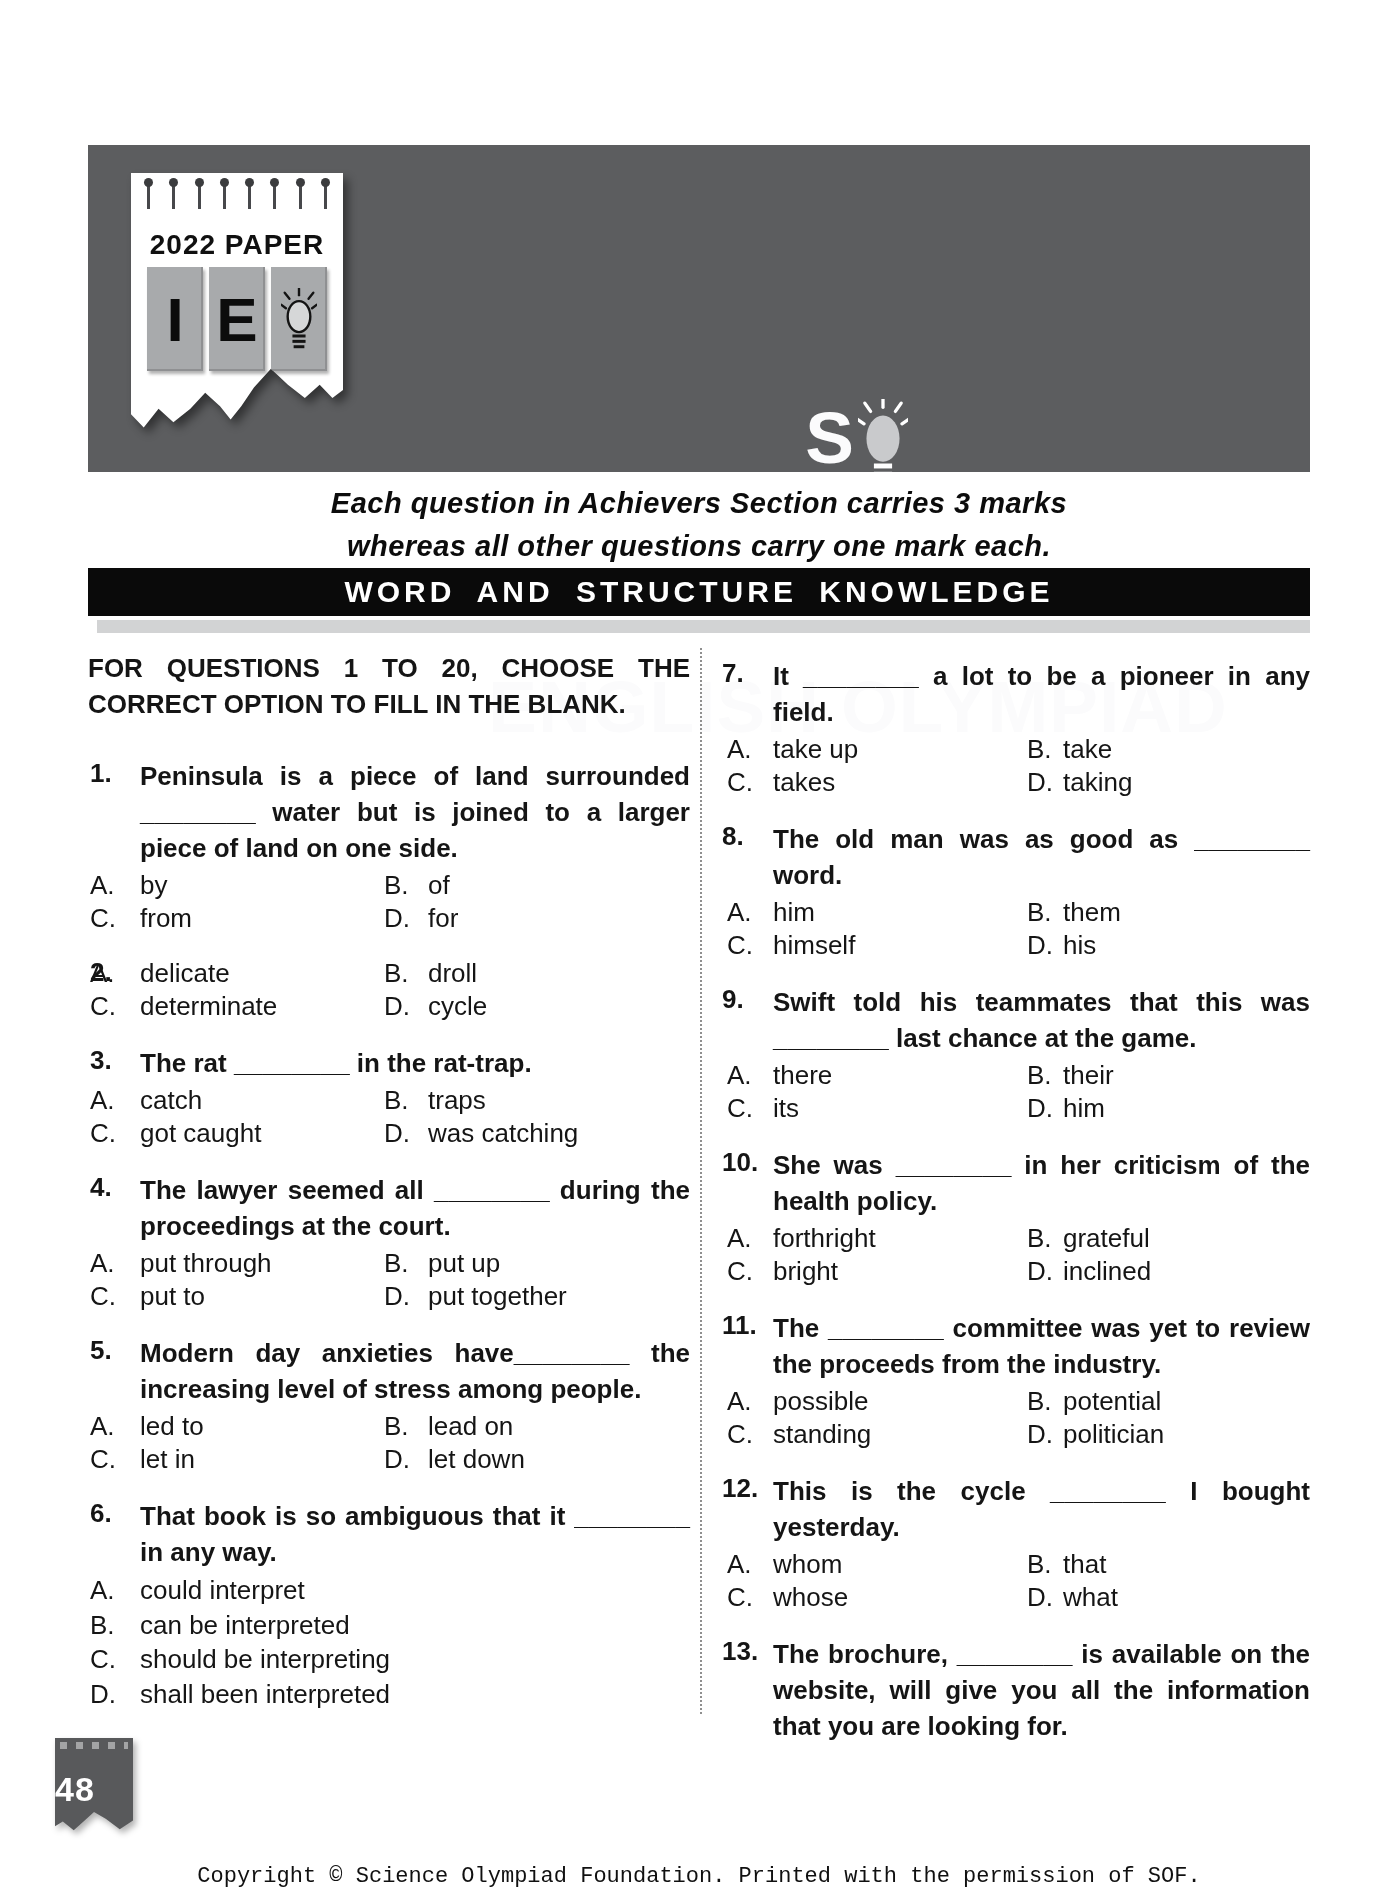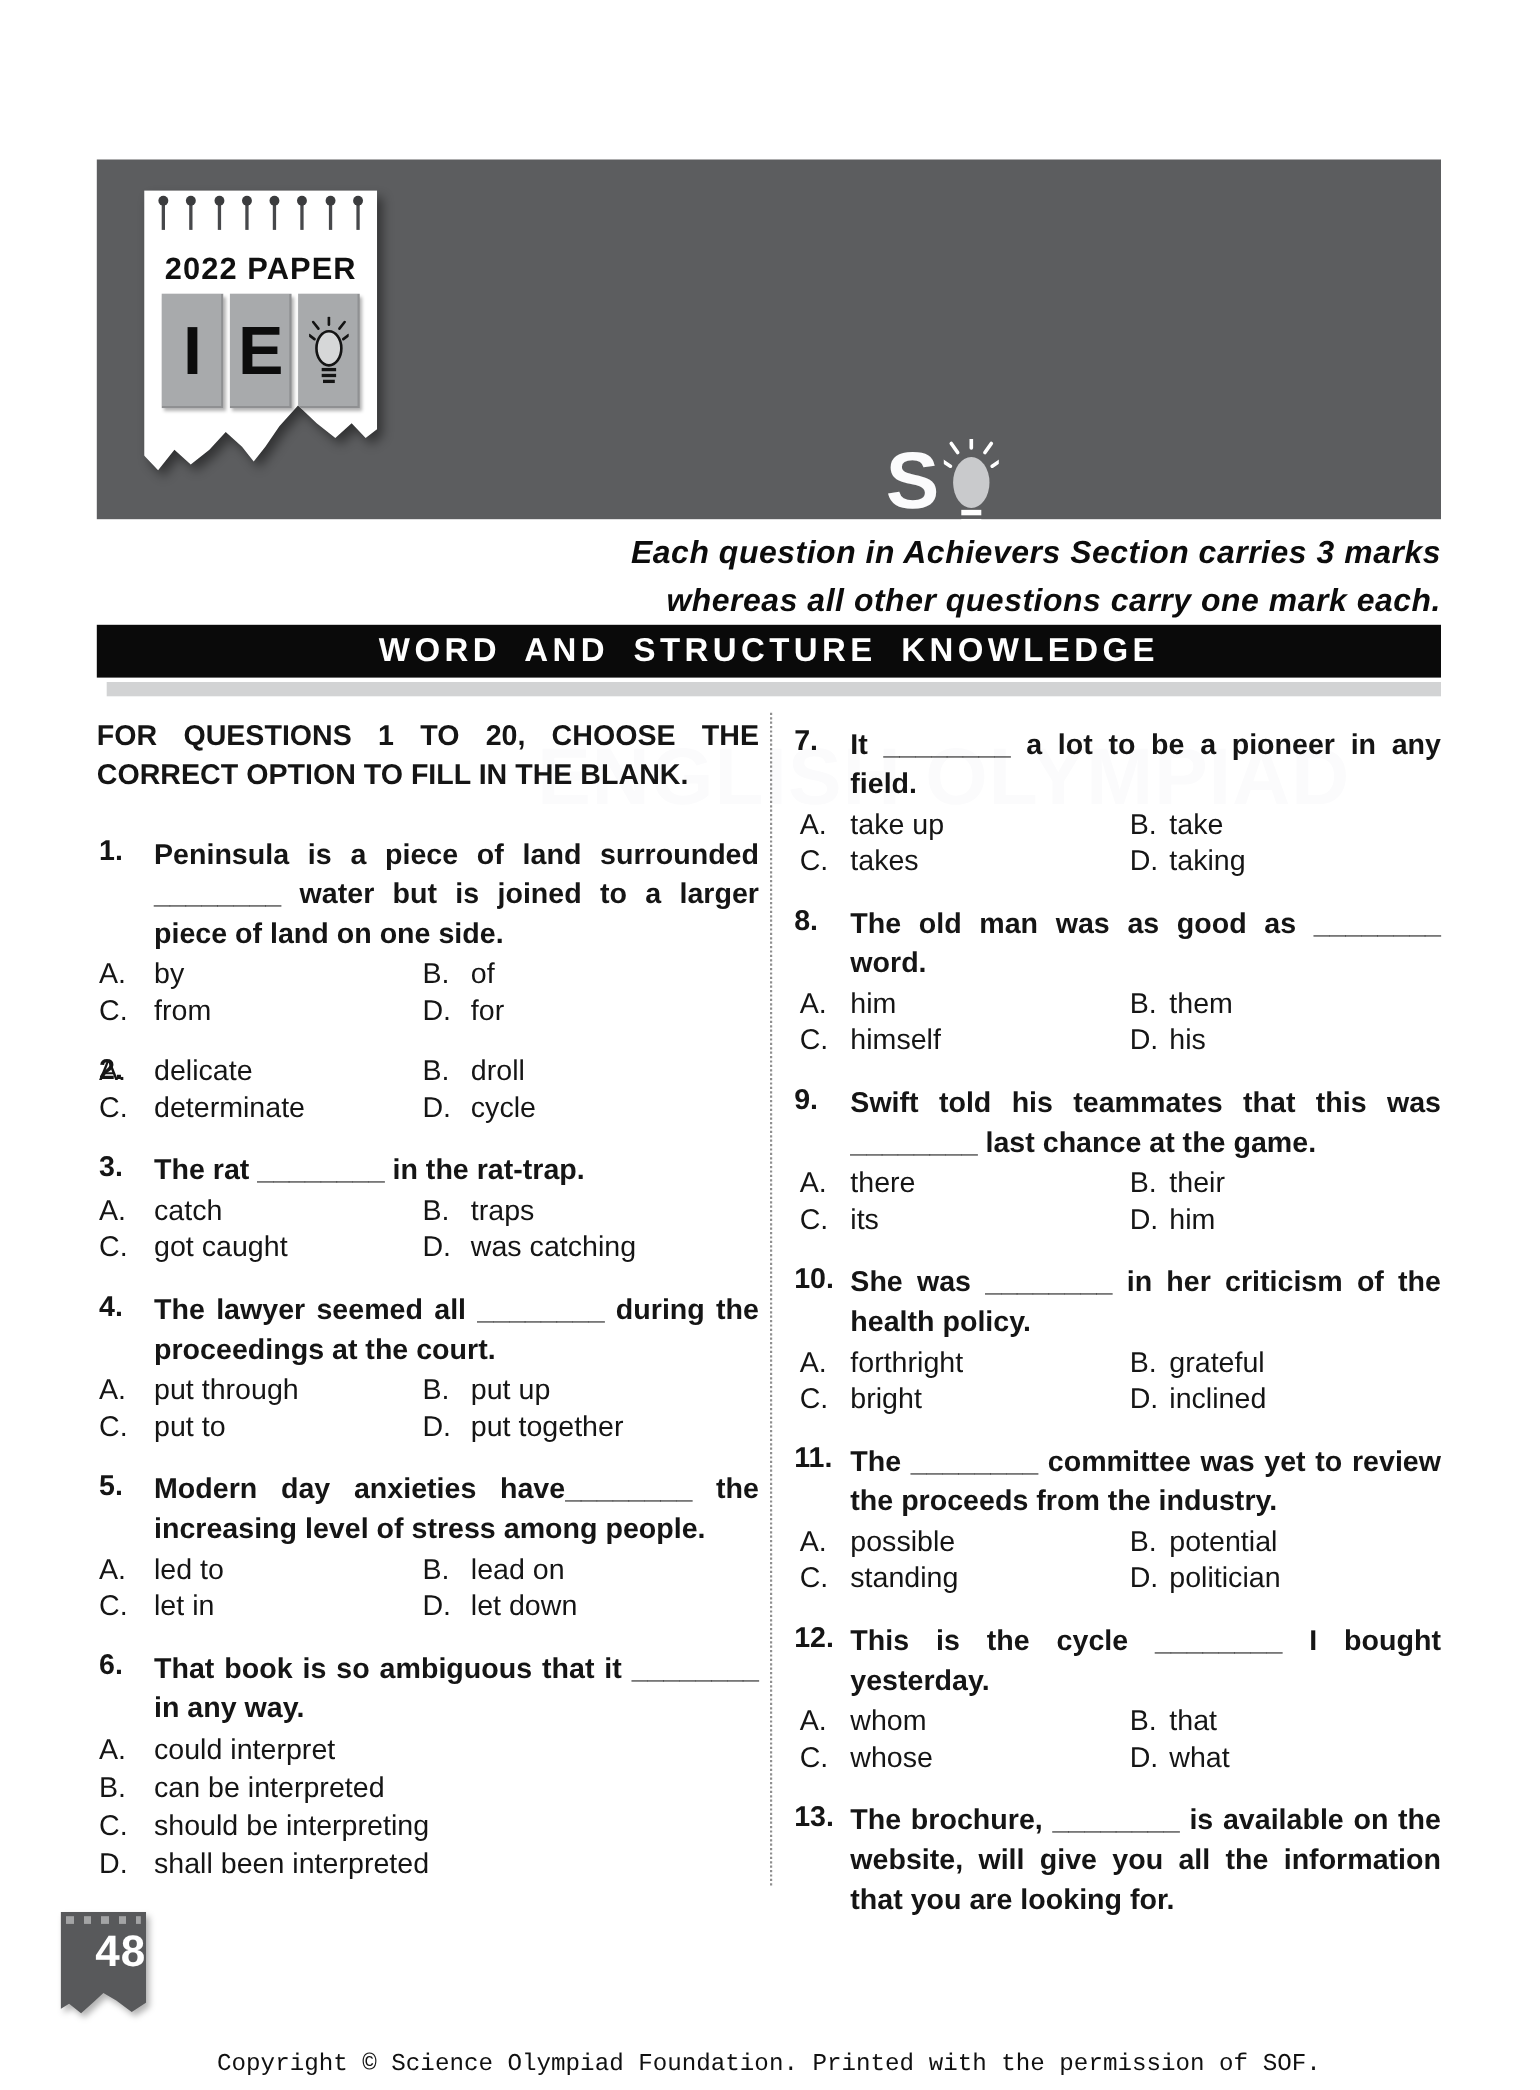--- a/index.html
+++ b/index.html
@@ -23,21 +23,21 @@
   .tile{width:56px;height:104px;background:#a8aaac;display:flex;align-items:center;justify-content:center;
         font-size:62px;font-weight:bold;color:#0c0c0c;
         box-shadow:inset -2px -2px 0 rgba(0,0,0,.15),2px 3px 3px rgba(0,0,0,.3);}
 
   .title{position:absolute;left:332px;top:75px;width:876px;text-align:center;color:#fbfbfc;
          font-weight:bold;font-size:73px;letter-spacing:1px;white-space:pre;}
   .title-line{height:103px;display:flex;align-items:center;justify-content:center;}
   .title-bulb{display:inline-block;margin:0 3px;transform:translateY(4px);}
 
   
-  .note{position:absolute;left:88px;top:482px;width:1222px;text-align:right;
+  .note{position:absolute;left:88px;top:482px;width:1222px;text-align:center;
         font-style:italic;font-weight:bold;font-size:29px;line-height:43px;color:#0c0c0c;letter-spacing:.5px;}
   .section-bar{position:absolute;left:88px;top:568px;width:1222px;height:48px;background:#0a0a0a;
                color:#ffffff;display:flex;align-items:center;justify-content:center;
                font-size:30px;font-weight:bold;letter-spacing:4px;word-spacing:10px;text-align:right;}
   .section-strip{position:absolute;left:97px;top:620px;width:1213px;height:13px;background:#d2d3d4;}
 
   
   .col{position:absolute;top:650px;font-size:26px;color:#151515;}
   .col-left{left:88px;width:602px;}
   .col-right{left:715px;width:595px;padding-top:8px;}
@@ -58,22 +58,22 @@
   .col-right .olet{padding-left:12px;}
 
   
   .footer-text{position:absolute;left:88px;top:1864px;width:1222px;text-align:center;font-size:22px;color:#101010;font-family:Liberation Mono, monospace;}
   .ribbon-wrap{position:absolute;left:55px;top:1738px;width:78px;height:96px;
                filter:drop-shadow(3px 4px 3px rgba(0,0,0,.3));}
   .ribbon{position:relative;width:100%;height:100%;background:#58595b;
     clip-path:polygon(0 0,100% 0,100% 86%,83% 95%,65% 84%,50% 77%,38% 86%,24% 96%,10% 87%,0 92%);}
   .ribbon-marks{position:absolute;top:4px;left:5px;right:5px;height:7px;
     background:repeating-linear-gradient(90deg,rgba(255,255,255,.45) 0 7px,transparent 7px 16px);}
-  .ribbon-num{position:relative;color:#ffffff;font-size:40px;font-weight:bold;text-align:right;
-              padding-top:14px;letter-spacing:1px;}
+  .ribbon-num{position:relative;color:#ffffff;font-size:34px;font-weight:bold;text-align:left;
+              padding-top:32px;letter-spacing:1px;}
 </style>
 </head>
 <body>
 
 <div class="page">
 
   <div class="banner">
     <div class="notepad-wrap">
       <div class="notepad">
         <div class="pins">

